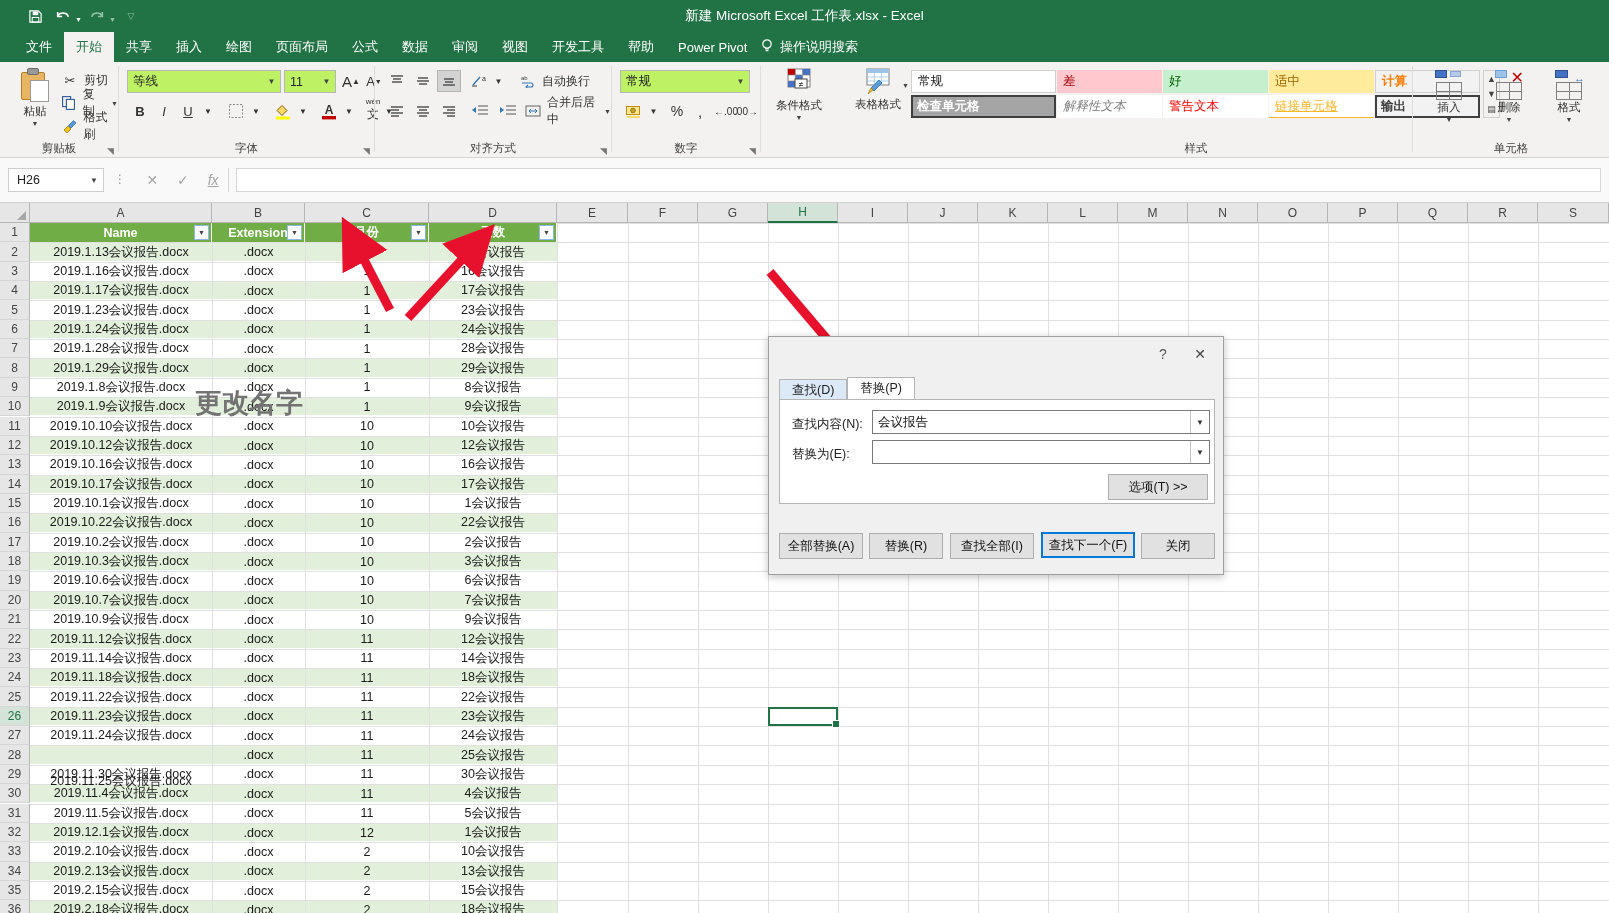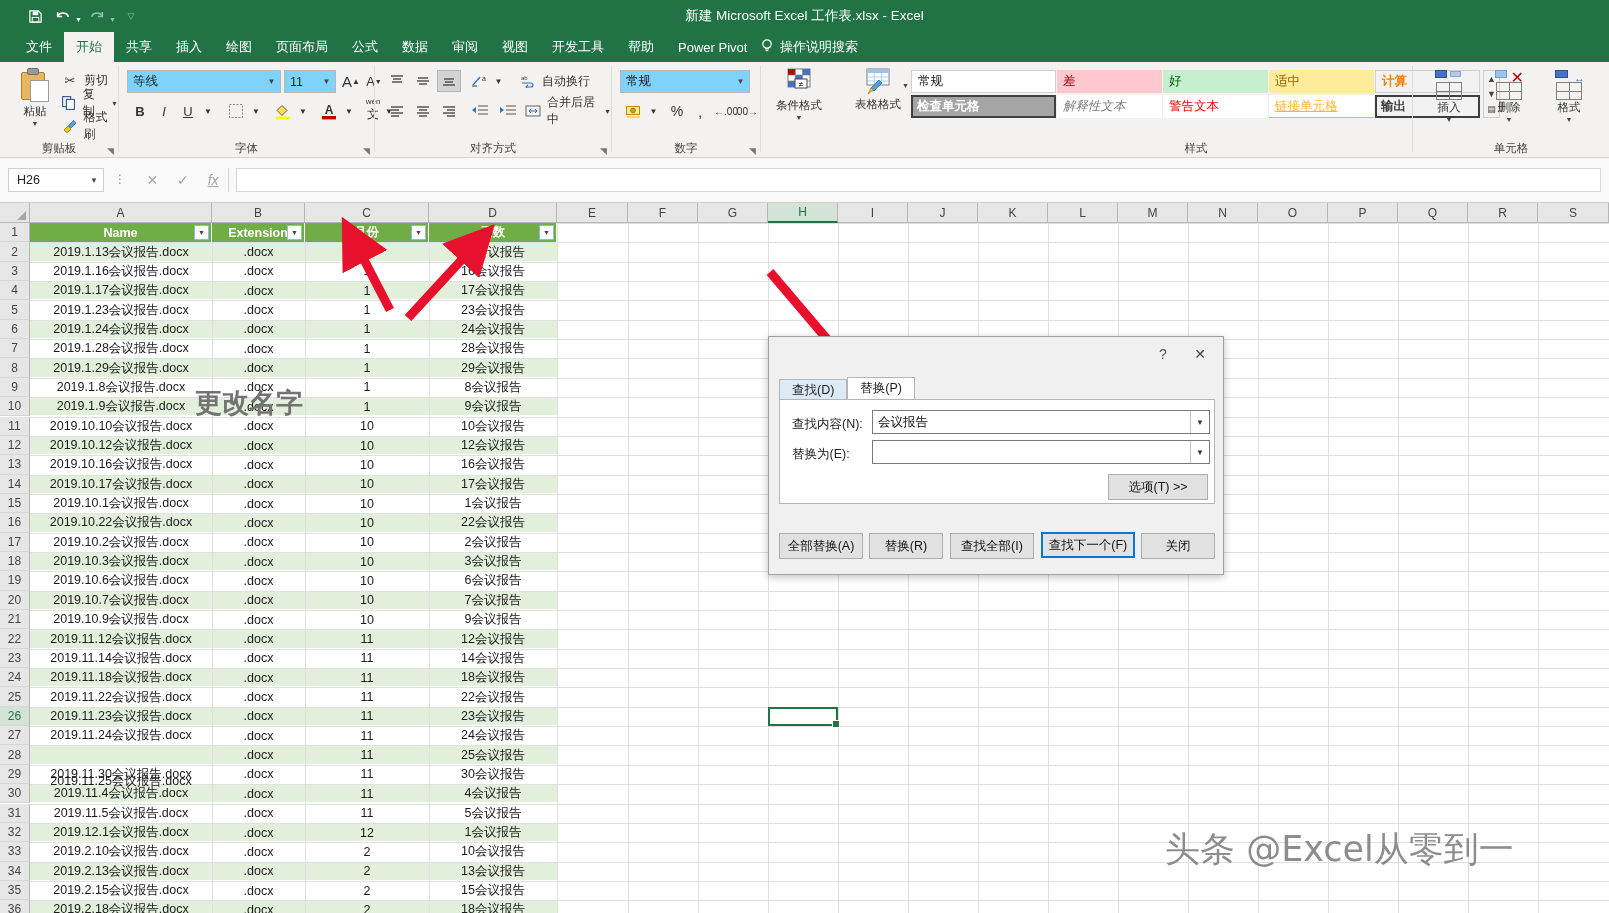--- a/index.html
+++ b/index.html
@@ -80,21 +80,21 @@
   }
   .mini-caret { font-size: 7px; color: #444; margin-top: 1px; }
   .clip-item {
     position: absolute; display: flex; align-items: center; gap: 6px;
     font-size: 12px; color: #333; height: 20px;
   }
   .ci-ico { width: 16px; height: 16px; display: flex; align-items: center; justify-content: center; font-size: 13px; }
 
   
   .combo {
-    position: absolute; background: #7dd3fc; border: 1px solid #b7b7b7;
+    position: absolute; background: #bef264; border: 1px solid #b7b7b7;
     display: flex; align-items: center; font-size: 12.5px; color: #222;
   }
   .combo .cbtxt { padding-left: 5px; flex: 1; overflow: hidden; white-space: nowrap; }
   .combo .cbarrow {
     width: 17px; height: 100%; display: flex; align-items: center; justify-content: center;
     font-size: 8px; color: #444;
   }
   .tool {
     position: absolute; display: flex; align-items: center; justify-content: center;
     font-size: 13px; color: #333; height: 22px;
@@ -961,21 +961,20 @@
       <marker id="ah" markerWidth="6" markerHeight="6" refX="1.2" refY="3" orient="auto">
         <path d="M0,0.2 L5.6,3 L0,5.8 z" fill="#e8112d"></path>
       </marker>
     </defs>
     <line x1="390" y1="310" x2="360" y2="252" stroke="#e8112d" stroke-width="9" marker-end="url(#ah)"></line>
     <line x1="408" y1="318" x2="468" y2="253" stroke="#e8112d" stroke-width="9" marker-end="url(#ah)"></line>
     <line x1="770" y1="272" x2="872" y2="392" stroke="#e8112d" stroke-width="9" marker-end="url(#ah)"></line>
   </svg>
 
   <div class="anno-text" style="left:195px; top:385px;">更改名字</div>
-  <div class="watermark" style="left:1165px; top:826px;">头条 @Excel从零到一</div>
 
   <div class="dialog">
     <div class="dlg-help">?</div>
     <div class="dlg-close">✕</div>
 
     <div class="dlg-tabs">
       <div class="dlg-tab">查找(D)</div>
       <div class="dlg-tab active">替换(P)</div>
     </div>
 

